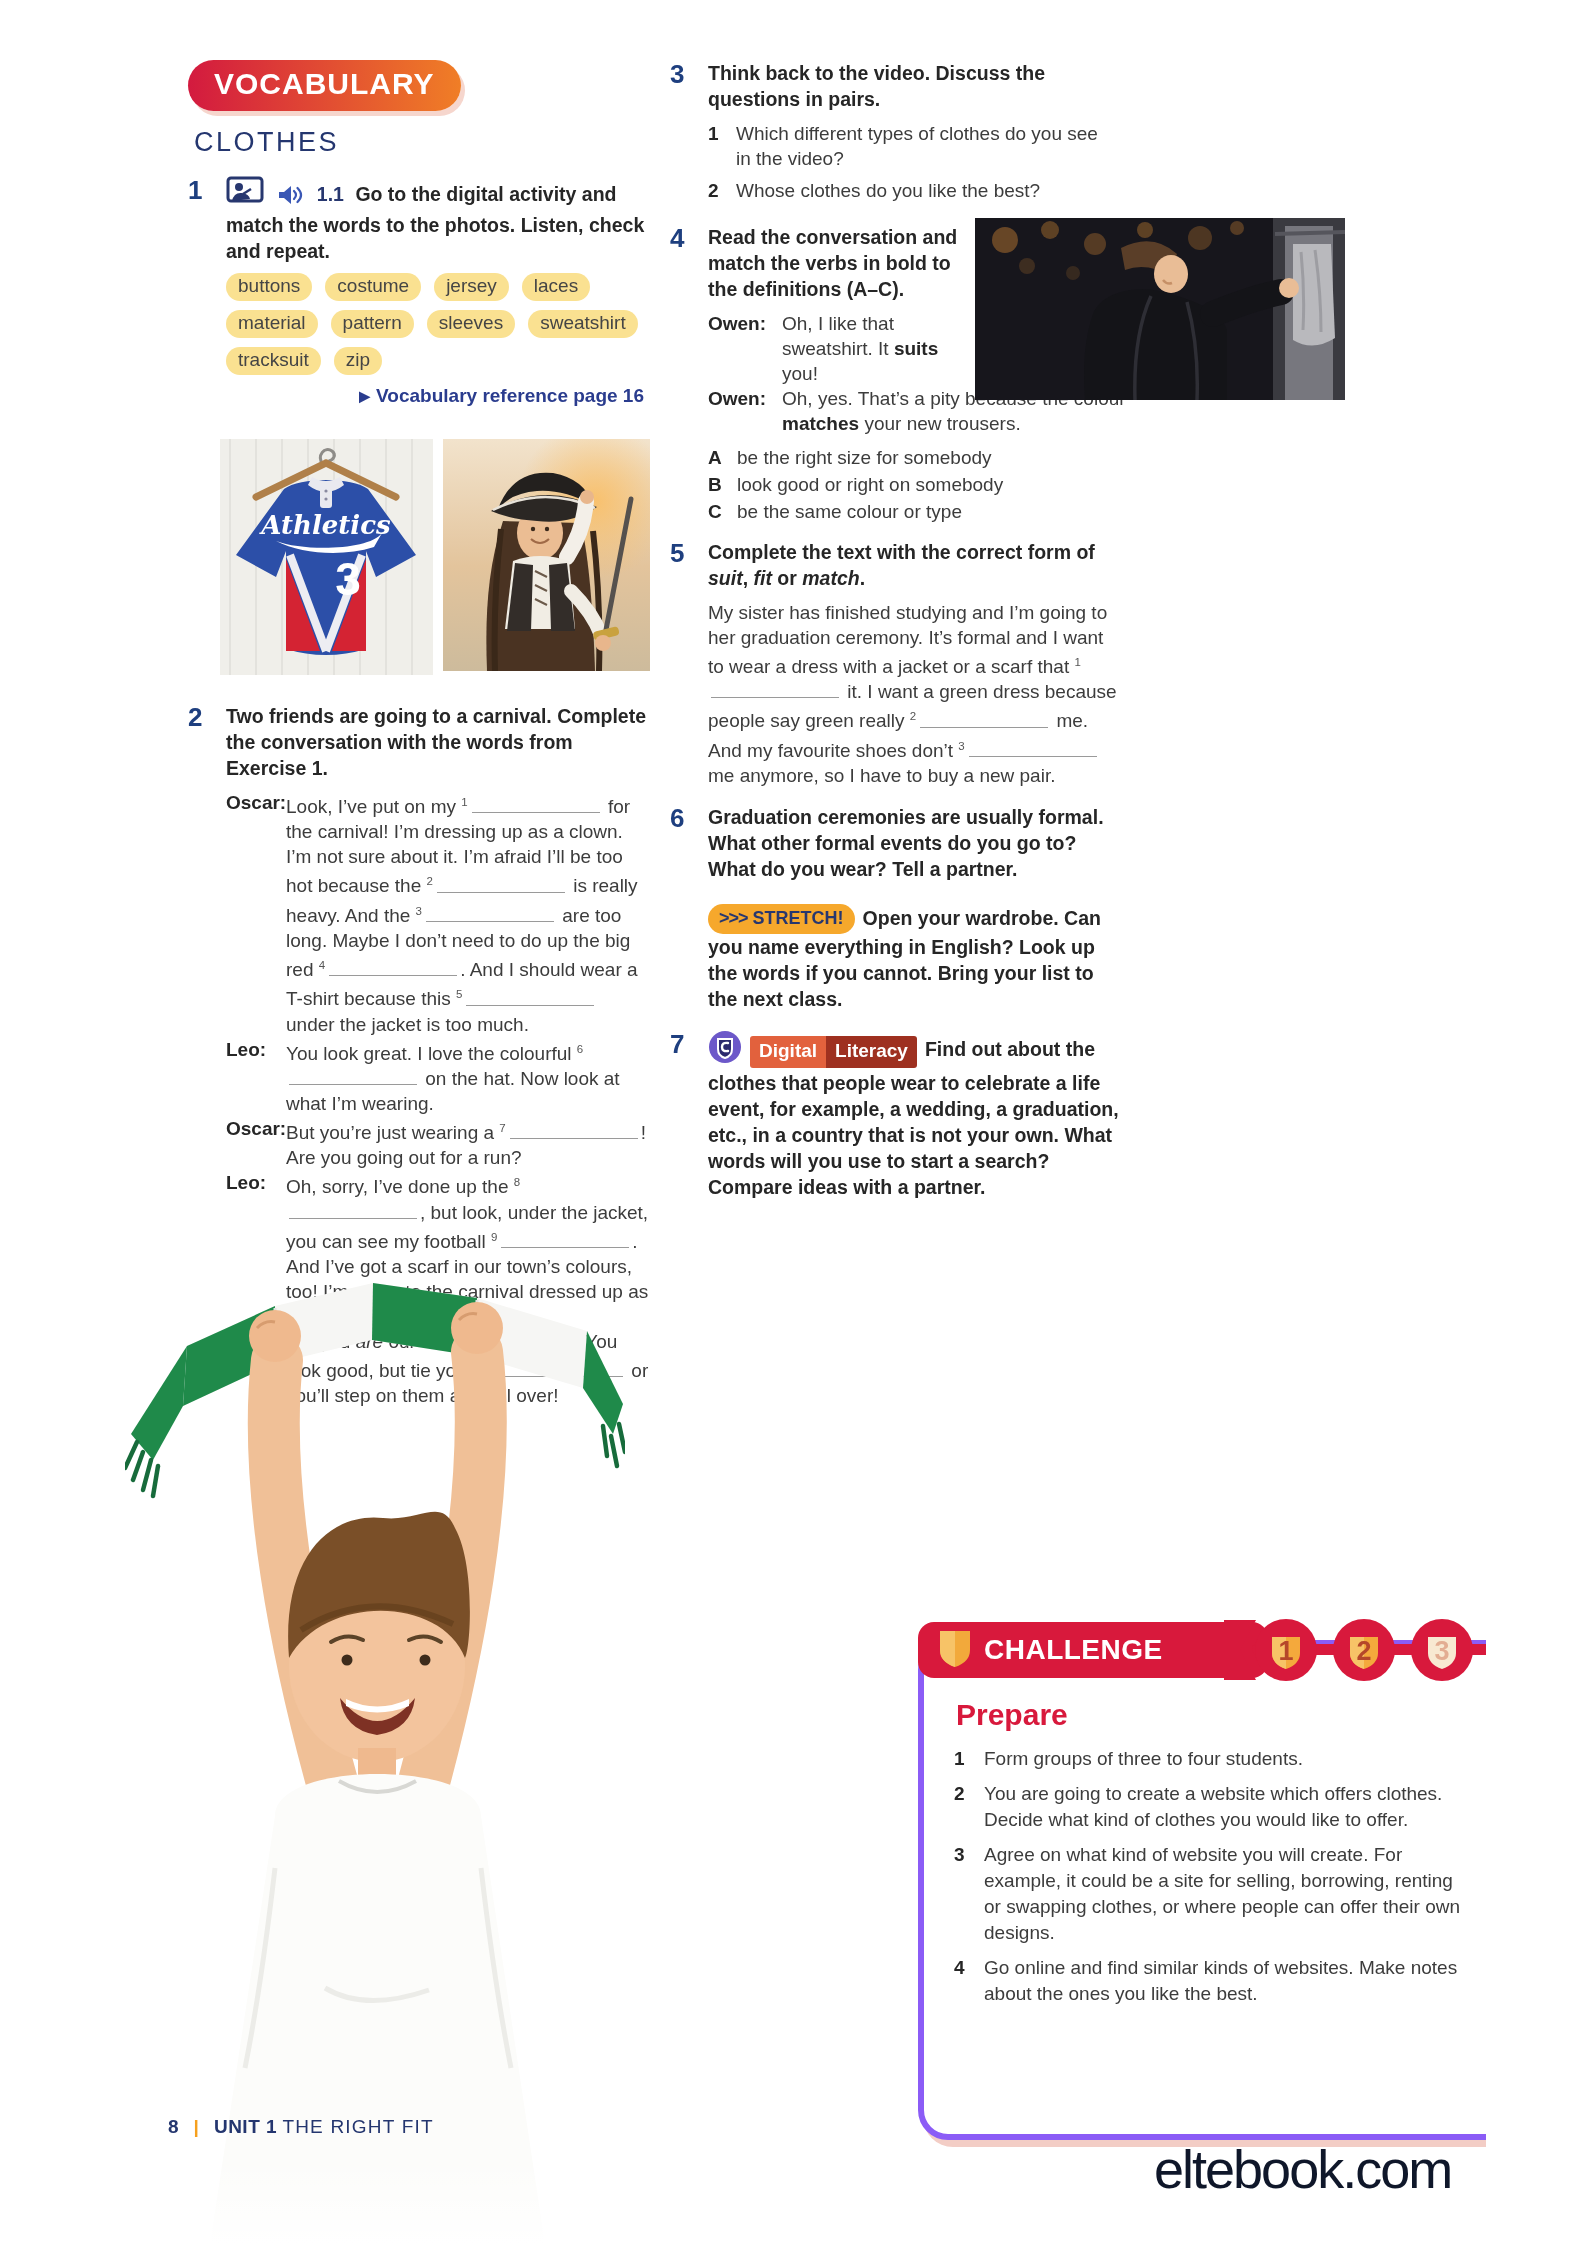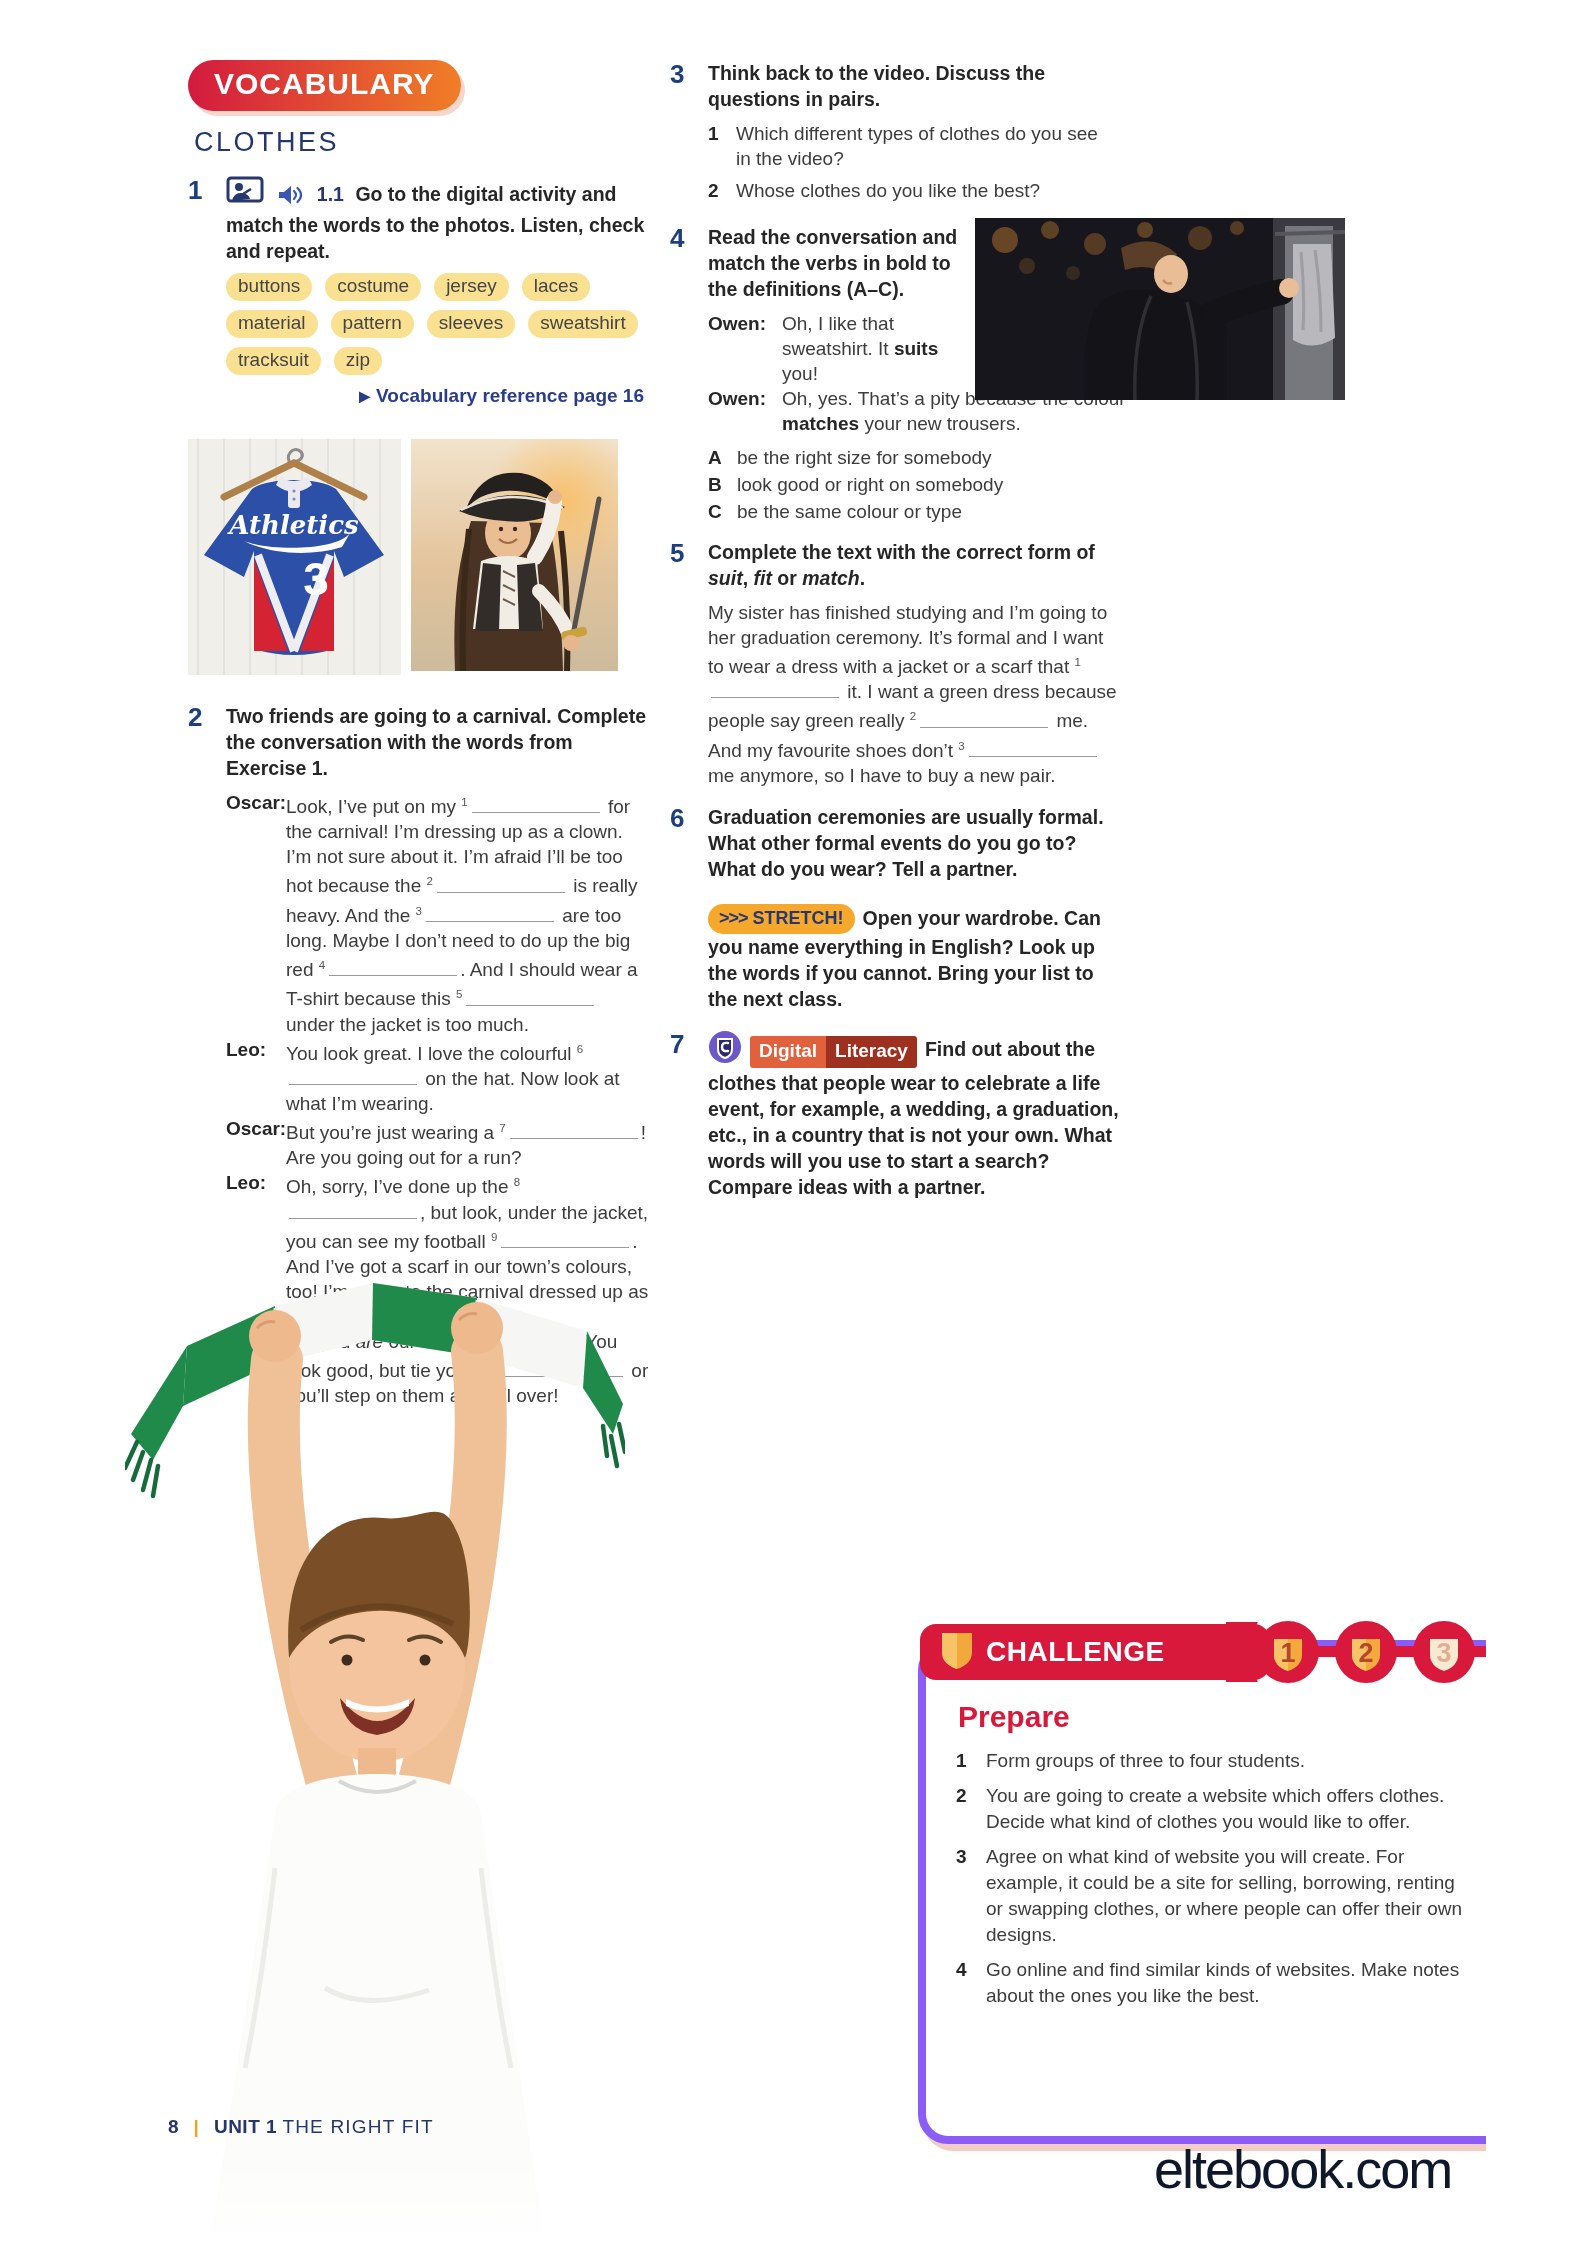--- a/index.html
+++ b/index.html
@@ -24,21 +24,21 @@
 
   .icon-inline{display:inline-block;vertical-align:-5px;margin-right:8px;}
   .audio-num{color:#27376f;font-weight:800;margin-right:6px;}
 
   .chips{display:flex;flex-wrap:wrap;gap:9px 13px;margin:2px 0 10px 0;}
   .chip{background:#fae191;border-radius:14px;padding:2px 12px 4px;font-size:19px;color:#454545;}
 
   .ref-link{text-align:right;color:#2a3c8e;font-weight:700;font-size:19px;margin:8px 6px 14px 0;}
   .ref-tri{font-size:14px;margin-right:6px;vertical-align:1px;}
 
-  .photo-row{display:flex;gap:10px;margin-bottom:28px;}
+  .photo-row{display:flex;gap:10px;margin-bottom:28px;justify-content:flex-end;}
 
   .dlg-row{display:flex;}
   .dlg-speaker{flex:none;font-weight:700;color:#262626;font-size:19px;line-height:25px;}
   .col-left .dlg-speaker{width:60px;}
   .col-right .dlg-speaker{width:74px;}
   .dlg-text{font-size:19px;line-height:25px;color:#3c3c3c;}
   .dlg-text b{color:#262626;}
   .blank{display:inline-block;width:128px;border-bottom:1.5px solid #9a9a9a;height:13px;margin:0 3px;}
   sup.bn{font-size:11.5px;color:#555;margin-right:1px;}
 
@@ -58,21 +58,21 @@
   .stretch-badge .chev{letter-spacing:-1px;margin-right:5px;}
   .stretch b{color:#262626;}
 
   
   .dl-chip{display:inline-block;color:#fff;font-weight:700;font-size:19px;padding:2px 9px 4px;vertical-align:-1px;}
   .dl-chip.one{background:#e2613d;border-radius:3px 0 0 3px;margin-left:6px;}
   .dl-chip.two{background:#9e3020;border-radius:0 3px 3px 0;margin-right:8px;}
 
   
   .challenge{position:absolute;left:818px;top:1640px;width:584px;height:488px;background:#fff;
-      border:8px solid #8b5cf6;border-radius:30px;box-shadow:5px 7px 0 #f3cdc5;}
+      border:6px solid #8b5cf6;border-radius:30px;box-shadow:5px 7px 0 #f3cdc5;}
   .ch-banner{position:absolute;left:-6px;top:-24px;height:56px;width:310px;background:#d8193c;
       border-radius:16px;display:flex;align-items:center;gap:12px;padding:0 20px;}
   .ch-banner-title{color:#fff;font-weight:800;font-size:28px;letter-spacing:.5px;}
   .ch-chain{position:absolute;left:300px;top:-44px;}
   .ch-body{padding:52px 40px 0 30px;}
   .ch-title{color:#d8193c;font-size:30px;font-weight:700;margin:0 0 14px 2px;}
   .ch-item{display:flex;gap:15px;font-size:19px;line-height:26px;margin-bottom:9px;}
   .ch-n{font-weight:700;color:#262626;width:15px;flex:none;}
 
   

